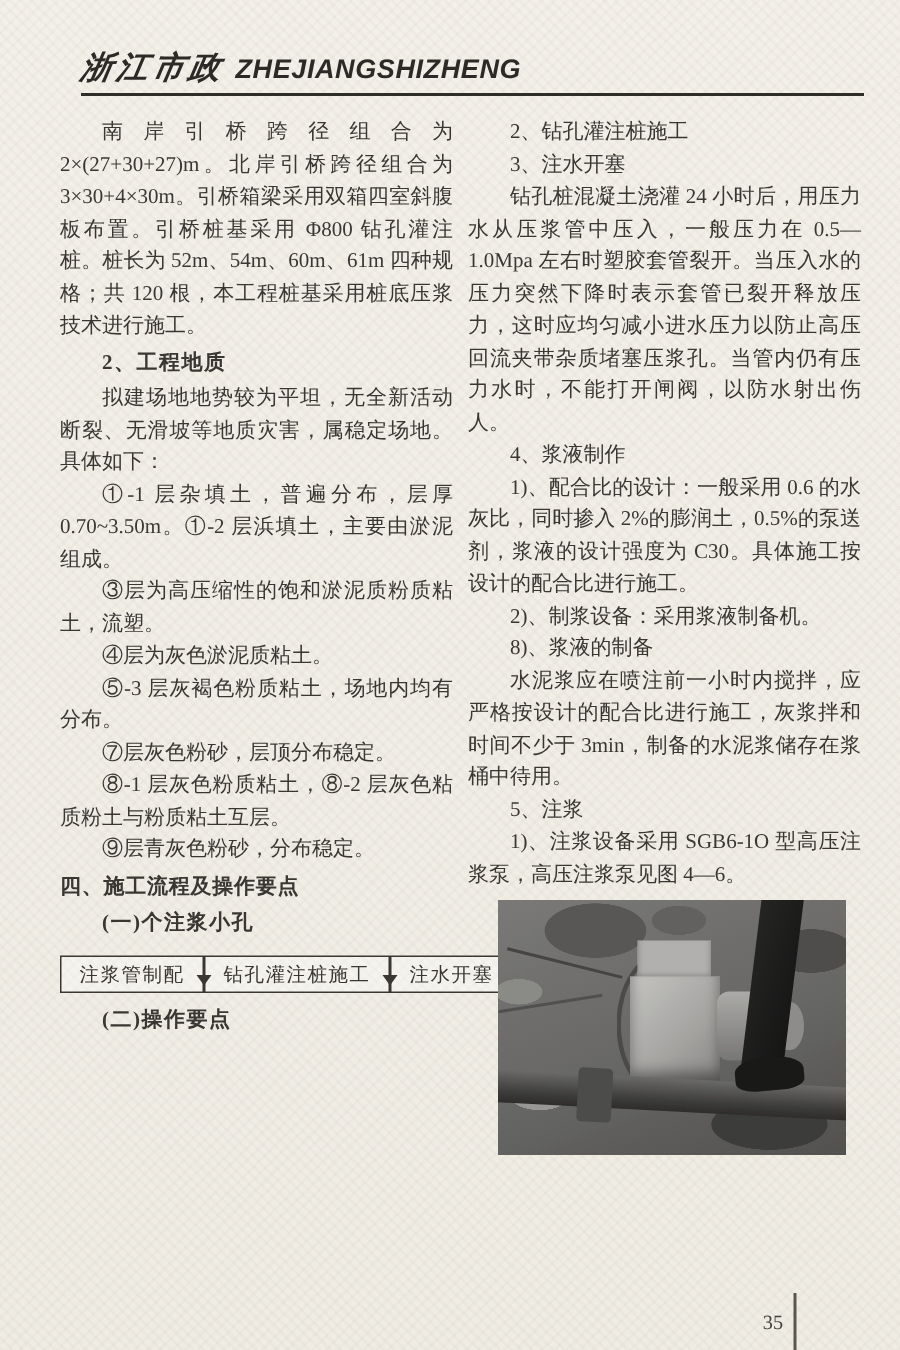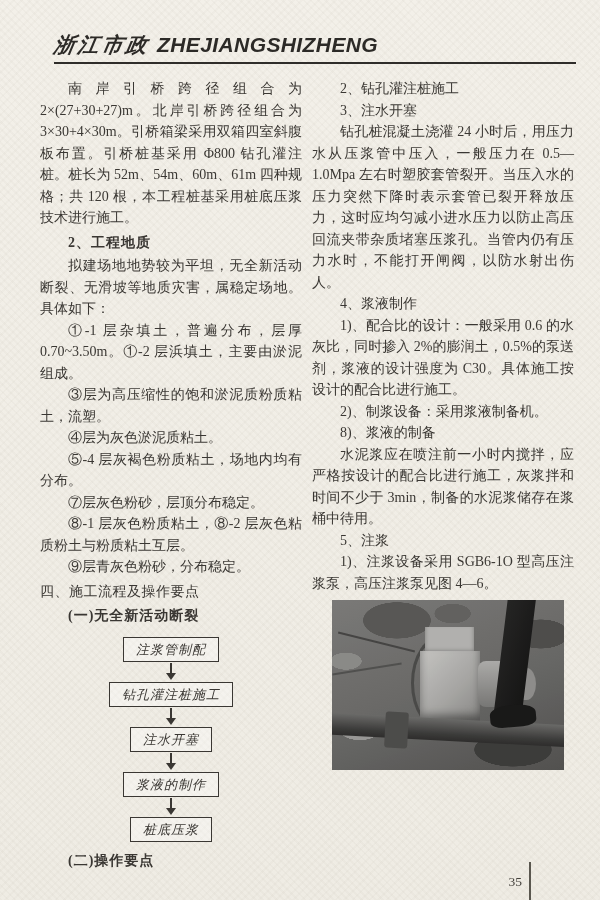--- a/index.html
+++ b/index.html
@@ -13,38 +13,38 @@
       linear-gradient(#f3f0e9,#efece4);
     font-family:"Liberation Serif","DejaVu Serif",serif;
     color:#3a3733;
     overflow:hidden;
   }
   
   .masthead{position:absolute;top:0;left:0;right:0;height:64px;}
   .masthead-rule{position:absolute;left:54px;right:24px;bottom:0;height:2px;background:#2f2d2a;}
   .logo{position:absolute;left:54px;bottom:5px;display:flex;align-items:baseline;gap:7px;white-space:nowrap;}
   .logo-script{font-size:21px;font-weight:bold;font-style:italic;letter-spacing:3px;transform:skewX(-10deg);color:#2c2a27;}
-  .logo-latin{font-family:"Liberation Sans","DejaVu Sans",sans-serif;font-size:21px;font-weight:bold;font-style:italic;letter-spacing:0.4px;color:#2c2a27;}
+  .logo-latin{font-family:"Liberation Sans","DejaVu Sans",sans-serif;font-size:18px;font-weight:bold;font-style:italic;letter-spacing:0.4px;color:#2c2a27;}
   .badge{
     position:absolute;right:24px;bottom:2px;
     background:#242220;color:#f4f2ec;
     font-family:"Liberation Sans","DejaVu Sans",sans-serif;
     font-weight:bold;font-size:13.5px;letter-spacing:3px;
     padding:3px 12px 4px 20px;
     clip-path:polygon(17% 0,100% 0,100% 100%,0 100%);
   }
   
   .columns{position:absolute;top:78px;left:40px;right:26px;display:flex;gap:10px;}
   .col{width:262px;font-size:14px;line-height:21.5px;text-align:justify;}
   .para{margin:0;text-indent:2em;}
   .para.noindent{text-indent:0;}
   .h-kai{margin:3px 0 2px;text-indent:2em;font-weight:600;letter-spacing:1px;}
-  .h-bold{margin:3px 0 2px;font-weight:normal;letter-spacing:0.5px;}
+  .h-bold{margin:3px 0 2px;font-weight:bold;letter-spacing:0.5px;}
   
-  .flowchart{display:flex;flex-direction:column;align-items:center;margin:10px 0 8px;font-style:italic;}
+  .flowchart{display:flex;flex-direction:row;align-items:center;margin:10px 0 8px;}
   .fc-box{
     border:1.5px solid #3a3733;background:rgba(255,255,255,0.35);
     font-size:13px;line-height:15px;padding:4px 12px;text-indent:0;
     letter-spacing:1px;white-space:nowrap;
   }
   .fc-arrow{position:relative;width:2px;height:10px;background:#3a3733;margin:1px 0 9px;}
   .fc-arrow::after{
     content:"";position:absolute;top:100%;left:50%;transform:translateX(-50%);
     border:5px solid transparent;border-top:7px solid #3a3733;
   }
@@ -93,26 +93,26 @@
 
   <div class="columns">
 
     <div class="col">
       <p class="para">南岸引桥跨径组合为 2×(27+30+27)m。北岸引桥跨径组合为 3×30+4×30m。引桥箱梁采用双箱四室斜腹板布置。引桥桩基采用 Φ800 钻孔灌注桩。桩长为 52m、54m、60m、61m 四种规格；共 120 根，本工程桩基采用桩底压浆技术进行施工。</p>
       <p class="h-kai">2、工程地质</p>
       <p class="para">拟建场地地势较为平坦，无全新活动断裂、无滑坡等地质灾害，属稳定场地。具体如下：</p>
       <p class="para">①-1 层杂填土，普遍分布，层厚 0.70~3.50m。①-2 层浜填土，主要由淤泥组成。</p>
       <p class="para">③层为高压缩性的饱和淤泥质粉质粘土，流塑。</p>
       <p class="para">④层为灰色淤泥质粘土。</p>
-      <p class="para">⑤-4 层灰褐色粉质粘土，场地内均有分布。</p>
+      <p class="para">⑤-3 层灰褐色粉质粘土，场地内均有分布。</p>
       <p class="para">⑦层灰色粉砂，层顶分布稳定。</p>
       <p class="para">⑧-1 层灰色粉质粘土，⑧-2 层灰色粘质粉土与粉质粘土互层。</p>
       <p class="para">⑨层青灰色粉砂，分布稳定。</p>
       <p class="h-bold">四、施工流程及操作要点</p>
-      <p class="h-kai">(一)无全新活动断裂</p>
+      <p class="h-kai">(一)个注浆小孔</p>
 
       <div class="flowchart">
         <div class="fc-box">注浆管制配</div>
         <div class="fc-arrow"></div>
         <div class="fc-box">钻孔灌注桩施工</div>
         <div class="fc-arrow"></div>
         <div class="fc-box">注水开塞</div>
         <div class="fc-arrow"></div>
         <div class="fc-box">浆液的制作</div>
         <div class="fc-arrow"></div>

